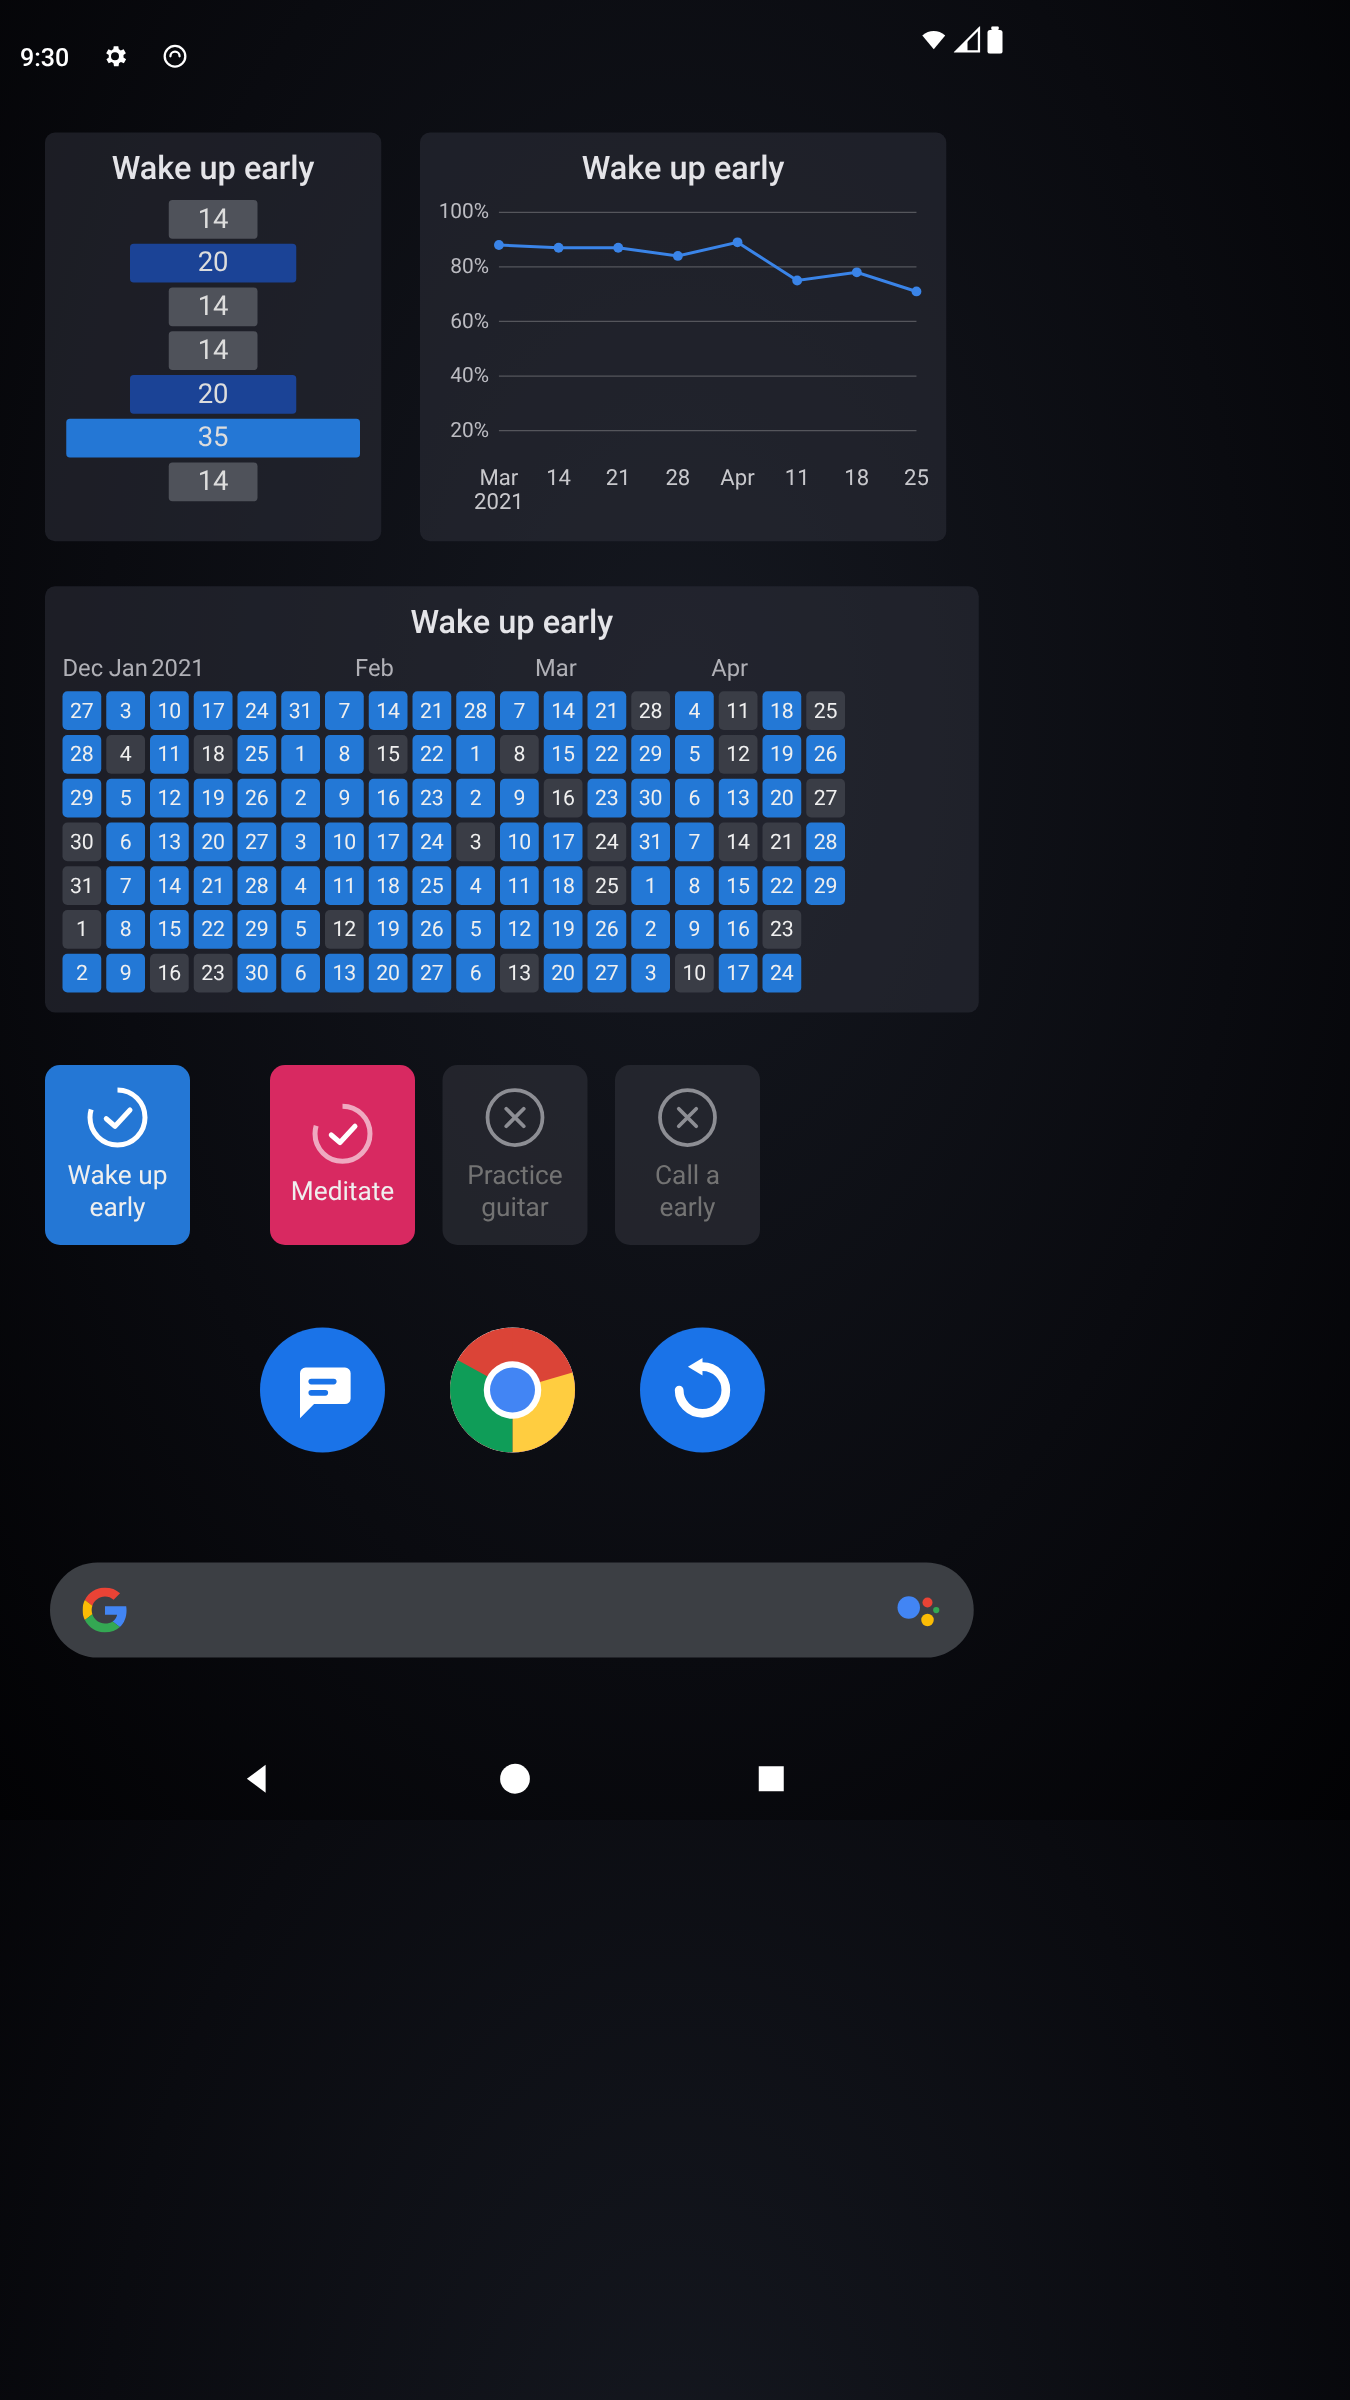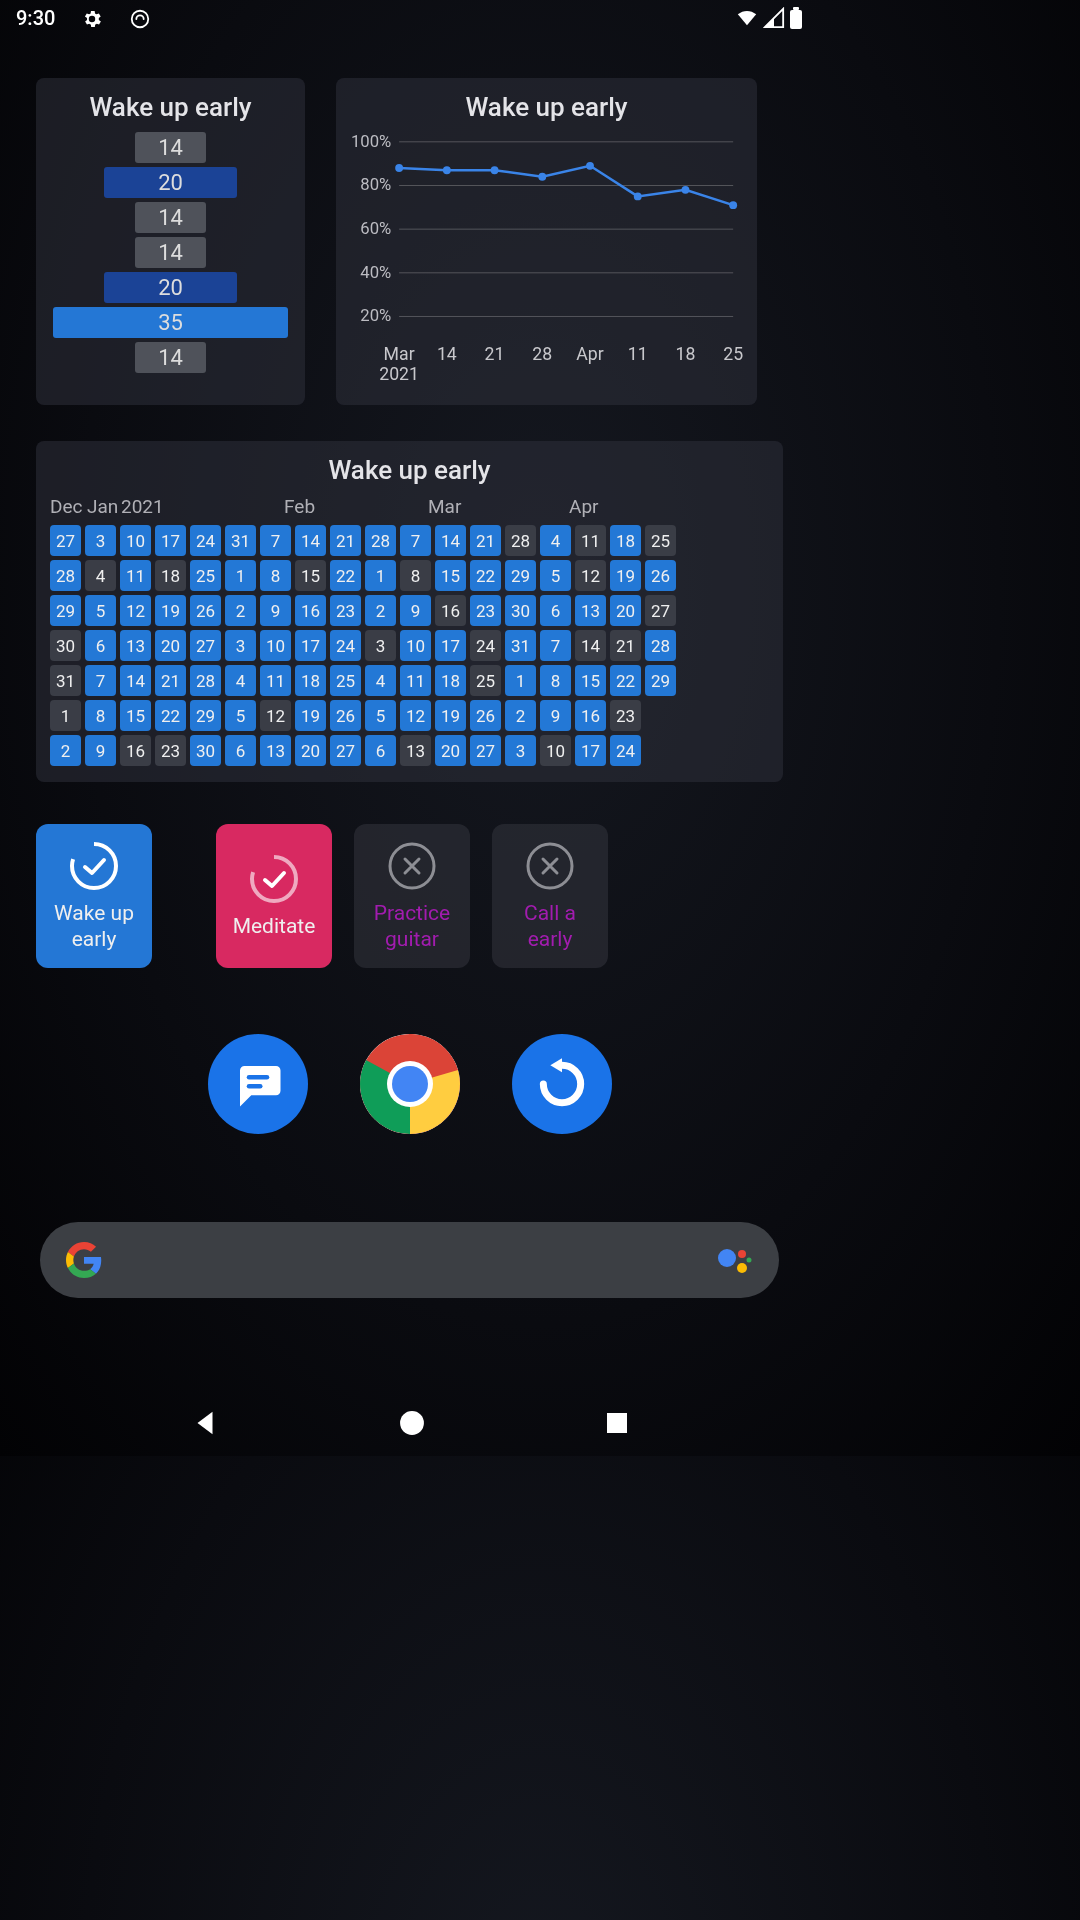--- a/index.html
+++ b/index.html
@@ -13,21 +13,21 @@
     position: relative;
   }
   .status-bar {
     display: flex;
     justify-content: space-between;
     align-items: center;
     padding: 6px 16px 4px 16px;
     font-size: 20px;
     font-weight: 500;
   }
-  .status-left { display: flex; align-items: flex-end; gap: 26px; }
+  .status-left { display: flex; align-items: flex-start; gap: 26px; margin-top: 28px; }
   .status-right { display: flex; align-items: center; gap: 4px; }
   .icon { display: inline-flex; align-items: center; justify-content: center; }
   .widgets-row1 {
     display: flex;
     gap: 31px;
     padding: 44px 36px 0 36px;
   }
   .widget {
     background: rgba(45,48,58,0.55);
     border-radius: 8px;
@@ -126,21 +126,21 @@
   }
   .hc-blue { background: #2477d5; }
   .hc-pink { background: #d82961; margin-left: 42px; }
   .hc-dark { background: rgba(48,50,58,0.6); }
   .habit-card .label {
     font-size: 21px;
     text-align: center;
     color: #efefef;
     line-height: 1.25;
   }
-  .hc-dark .label { color: #a21caf; }
+  .hc-dark .label { color: #737373; }
   .habit-ring {
     width: 52px; height: 52px;
   }
   .dock {
     display: flex;
     justify-content: center;
     gap: 52px;
     margin-top: 66px;
   }
   .dock-icon {

